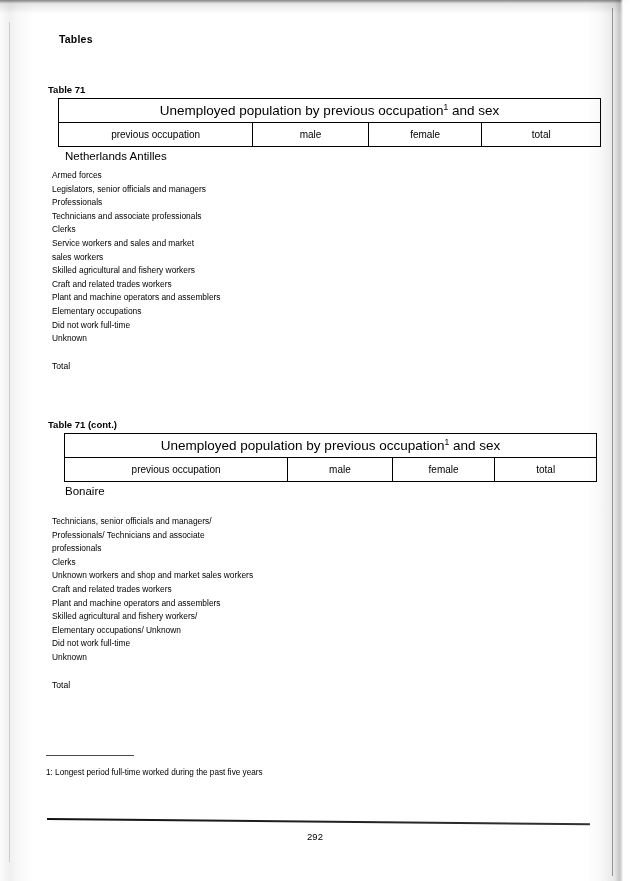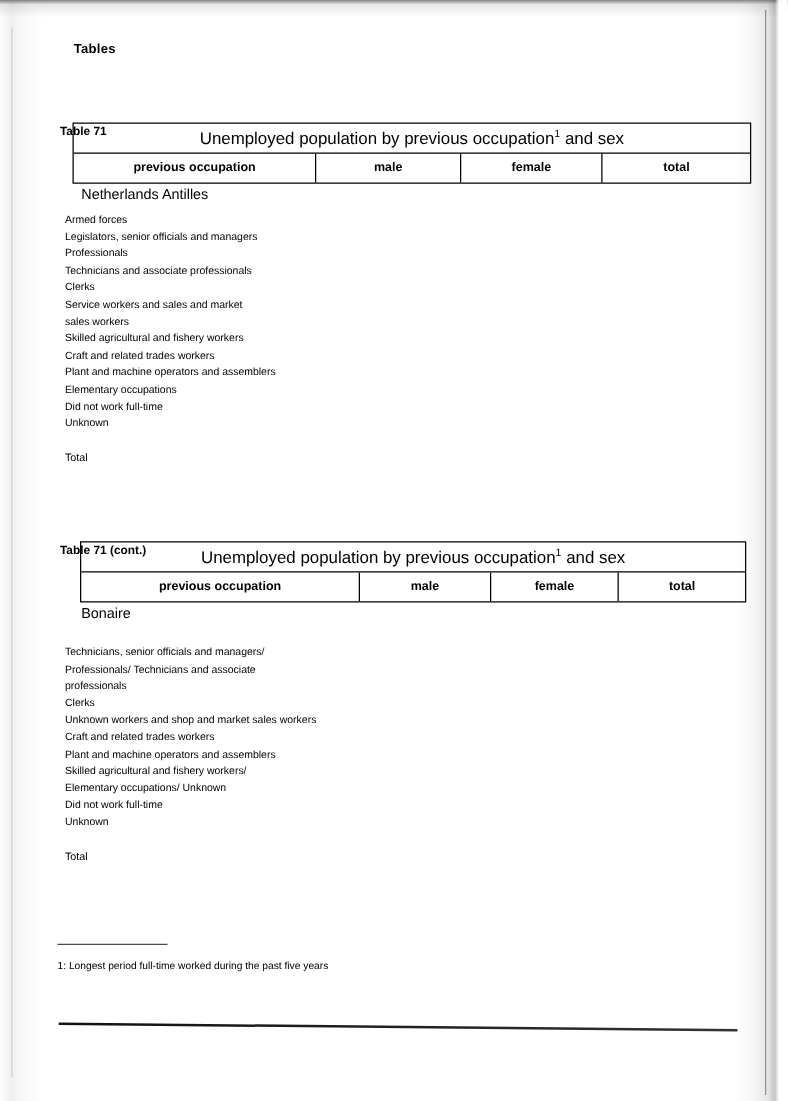--- a/index.html
+++ b/index.html
@@ -92,21 +92,21 @@
   #table-block-1 { left: 0; top: 84px; }
   #table-block-2 { left: 0; top: 419px; }
 
   .tbl-caption {
     position: absolute;
     top: 0;
     font-size: 9.5px;
     font-weight: bold;
     white-space: nowrap;
   }
-  .tbl-caption.left { left: 48px; margin-top: 16px; }
+  .tbl-caption.left { left: 48px; }
   #table-block-2 .tbl-caption.left { left: 48px; }
 
   .tbl-frame {
     position: absolute;
     top: 14px;
     border: 1.3px solid #000;
     box-sizing: border-box;
     margin-left: 12px;
   }
   #table-block-1 .tbl-frame { left: 46px; width: 543px; height: 49px; }
@@ -126,21 +126,20 @@
   .tbl-title sup {
     font-size: 8.5px;
     vertical-align: super;
     line-height: 0;
   }
 
   .tbl-colhead {
     position: absolute;
     left: 0; right: 0; top: 24px; bottom: 0;
     display: flex;
-    font-weight: bold;
   }
   .tbl-colhead > div {
     display: flex;
     align-items: center;
     justify-content: center;
     font-size: 10px;
     box-sizing: border-box;
     white-space: nowrap;
   }
   .tbl-colhead > div + div { border-left: 1.3px solid #000; }
@@ -401,20 +400,21 @@
         <div class="d-label">Total</div>
 
       </div>
     </div>
   </div>
 
   <div class="footnote-rule"></div>
   <div class="footnote-text">1: Longest period full-time worked during the past five years</div>
 
   <div class="footer-rule"></div>
+  <div class="page-number">292</div>
 
 </div>
 
 <div class="edge-left"></div>
 <div class="edge-left-line"></div>
 <div class="edge-top"></div>
 <div class="edge-right"></div>
 <div class="edge-right-line"></div>
 
 </body></html>

